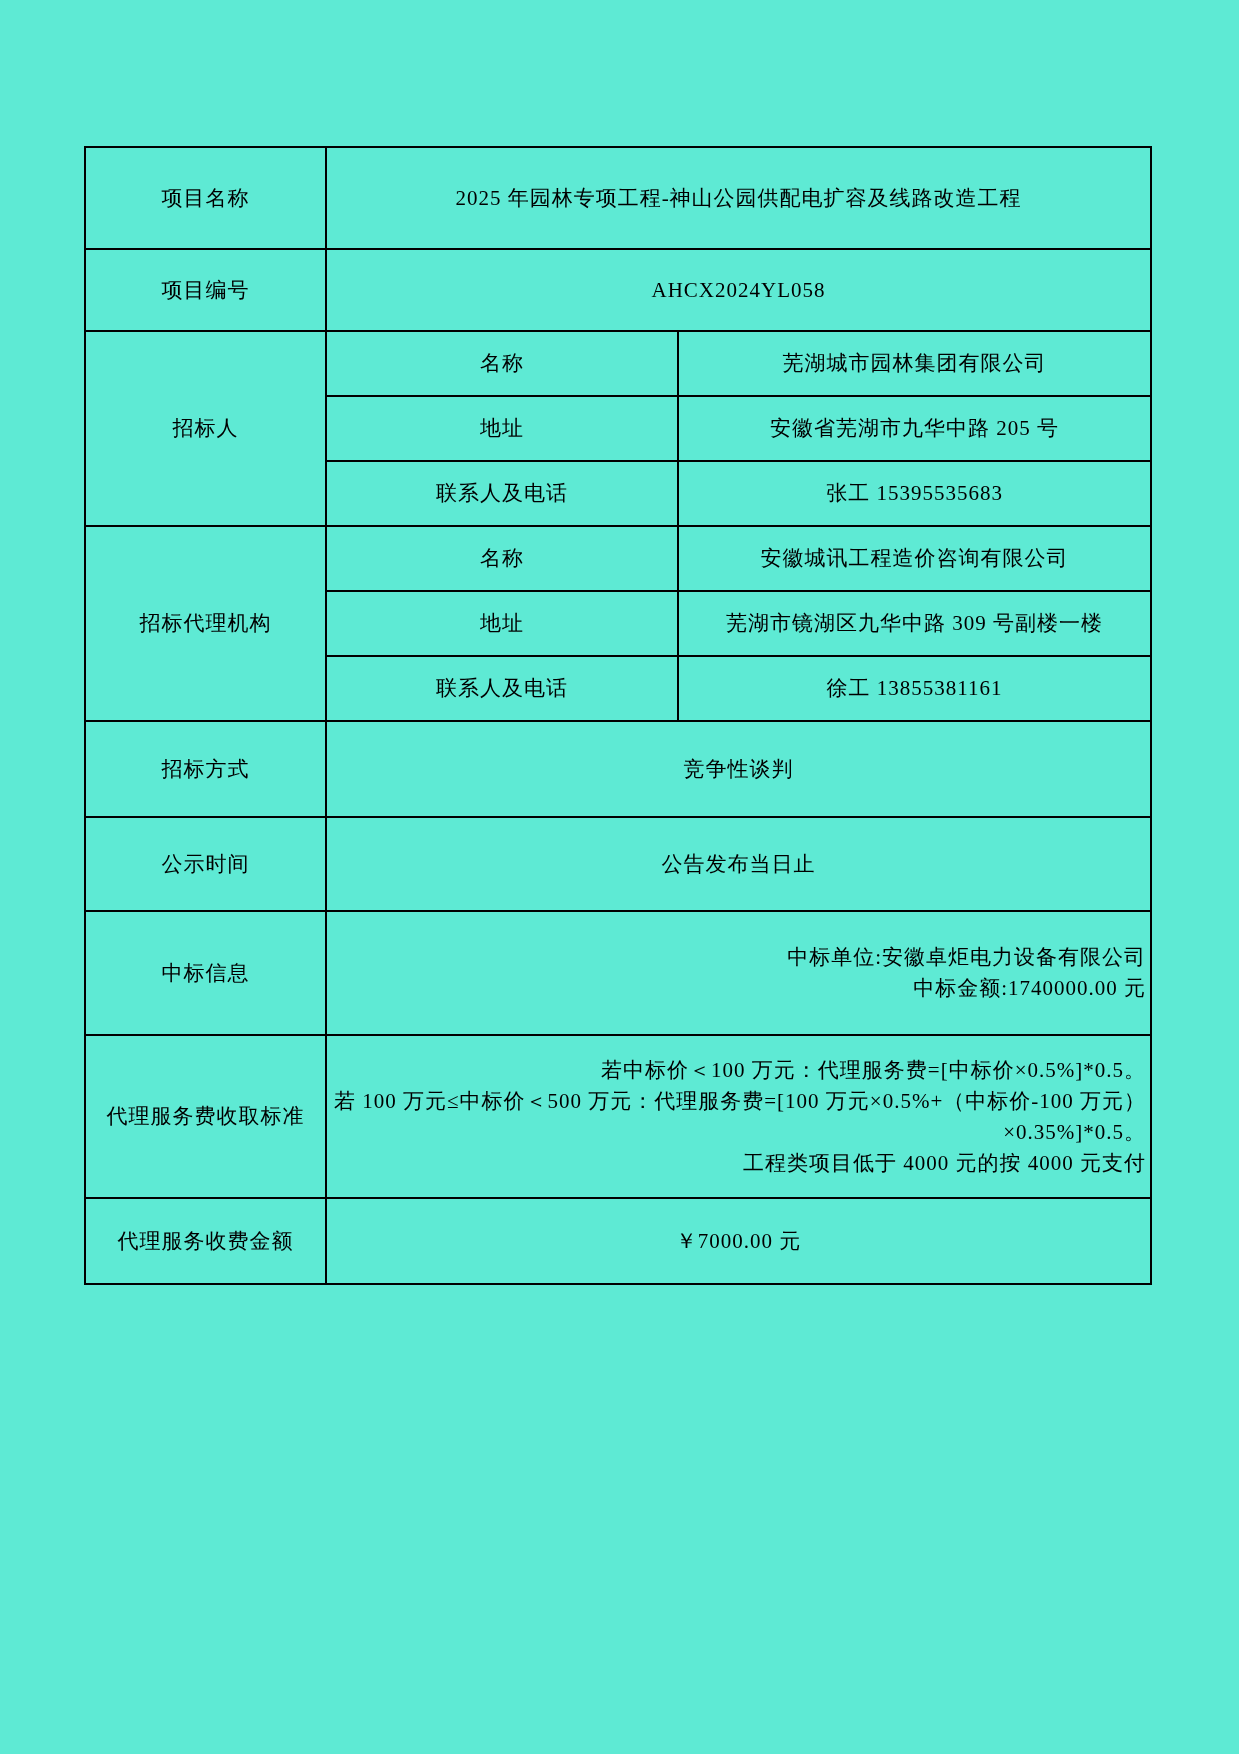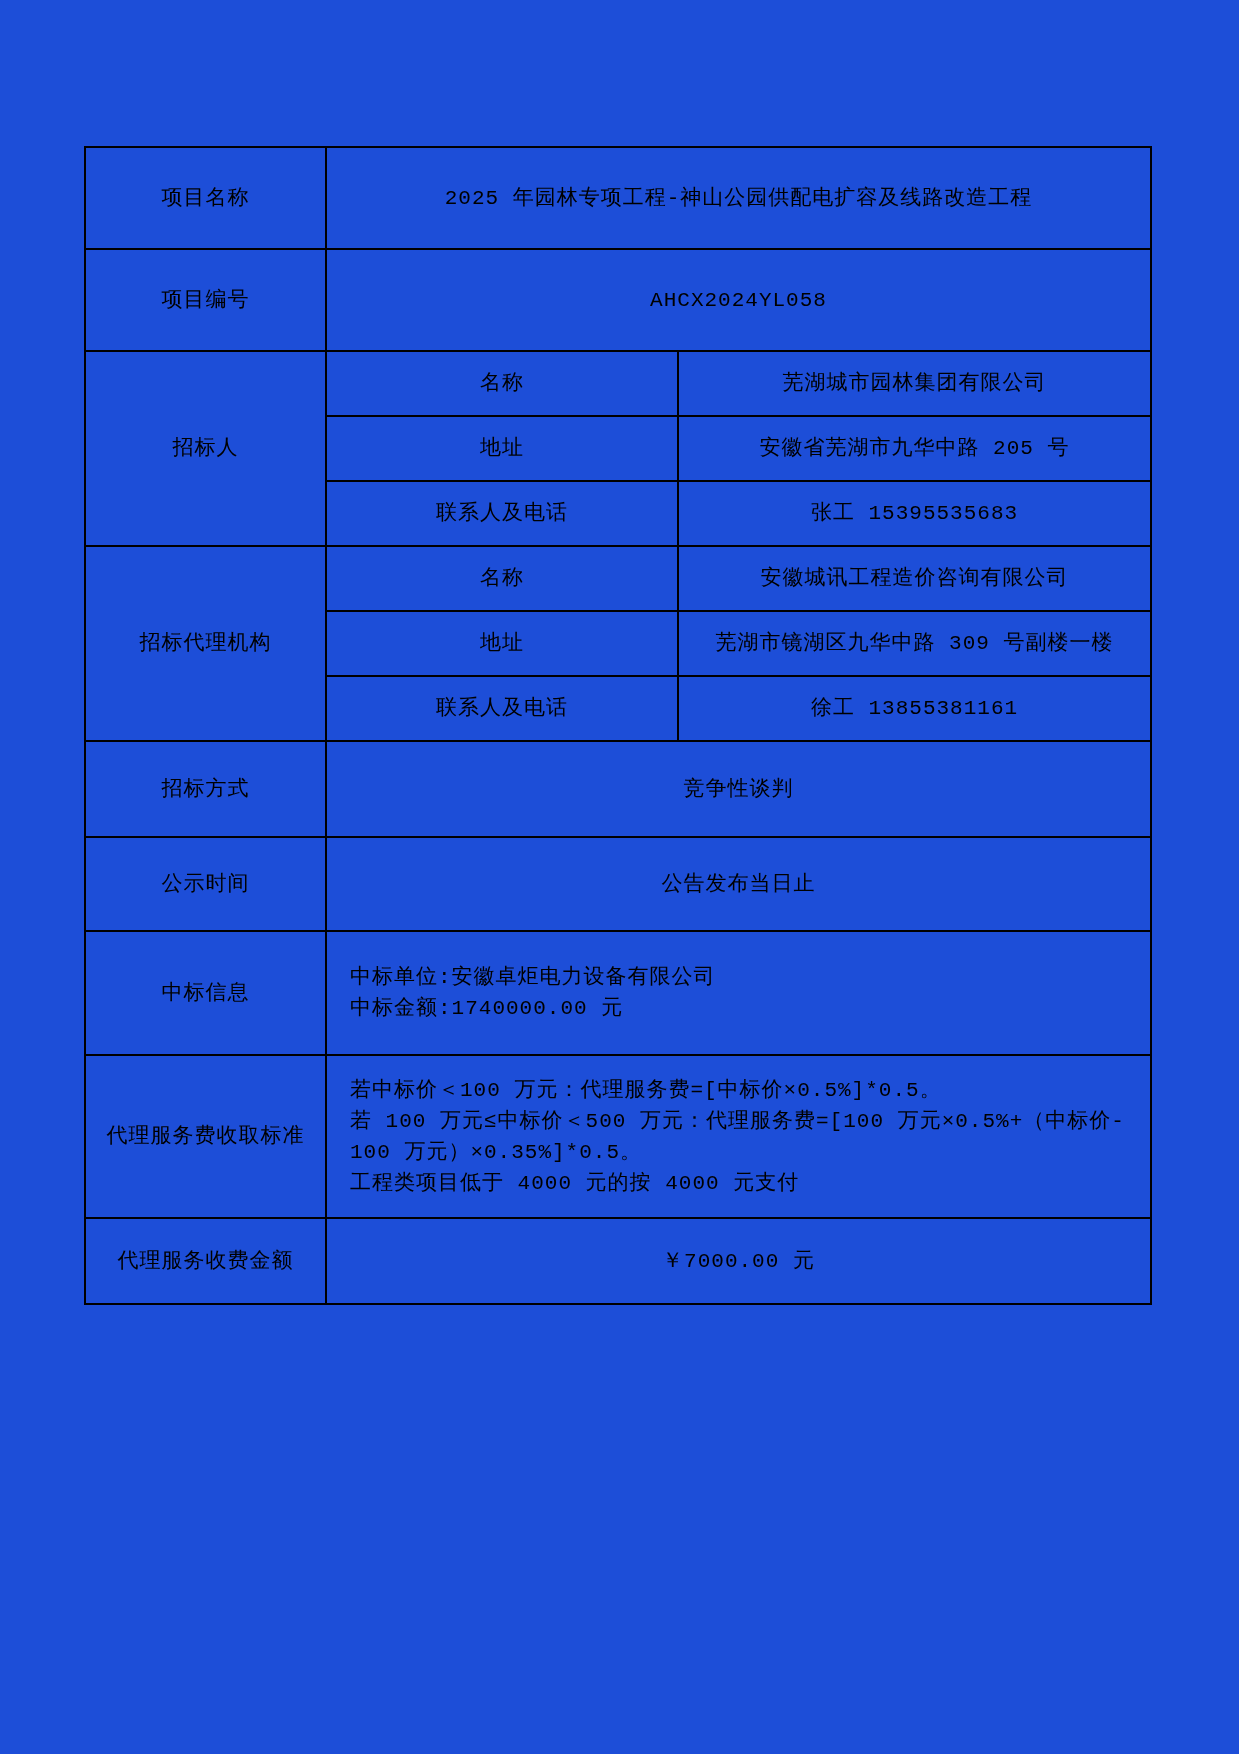--- a/index.html
+++ b/index.html
@@ -4,22 +4,22 @@
 <style>
   html, body {
     margin: 0;
     padding: 0;
     background: #ffffff;
   }
   .page {
     position: relative;
     width: 1239px;
     height: 1754px;
-    background: #1d4ed8;
-    font-family: Liberation Mono, monospace;
+    background: #5eead4;
+    font-family: Liberation Serif, serif;
     color: #000000;
     overflow: hidden;
   }
   table.doc-table {
     position: absolute;
     left: 84px;
     top: 146px;
     border-collapse: collapse;
     table-layout: fixed;
     width: 1066px;
@@ -31,25 +31,25 @@
     line-height: 31px;
     text-align: center;
     vertical-align: middle;
     padding: 11px 10px;
     word-break: break-all;
   }
   .doc-table td.label-cell {
     padding: 4px 18px;
   }
   .doc-table td.left-cell {
-    text-align: left;
-    padding: 4px 23px;
+    text-align: right;
+    padding: 4px 4px;
   }
   tr.r-name     { height: 102px; }
-  tr.r-number   { height: 102px;  }
+  tr.r-number   { height: 82px;  }
   tr.r-sub      { height: 65px;  }
   tr.r-method   { height: 96px; }
   tr.r-time     { height: 94px; }
   tr.r-award    { height: 124px; }
   tr.r-fee      { height: 163px; }
   tr.r-amount   { height: 86px;  }
 </style>
 </head>
 <body>
 

